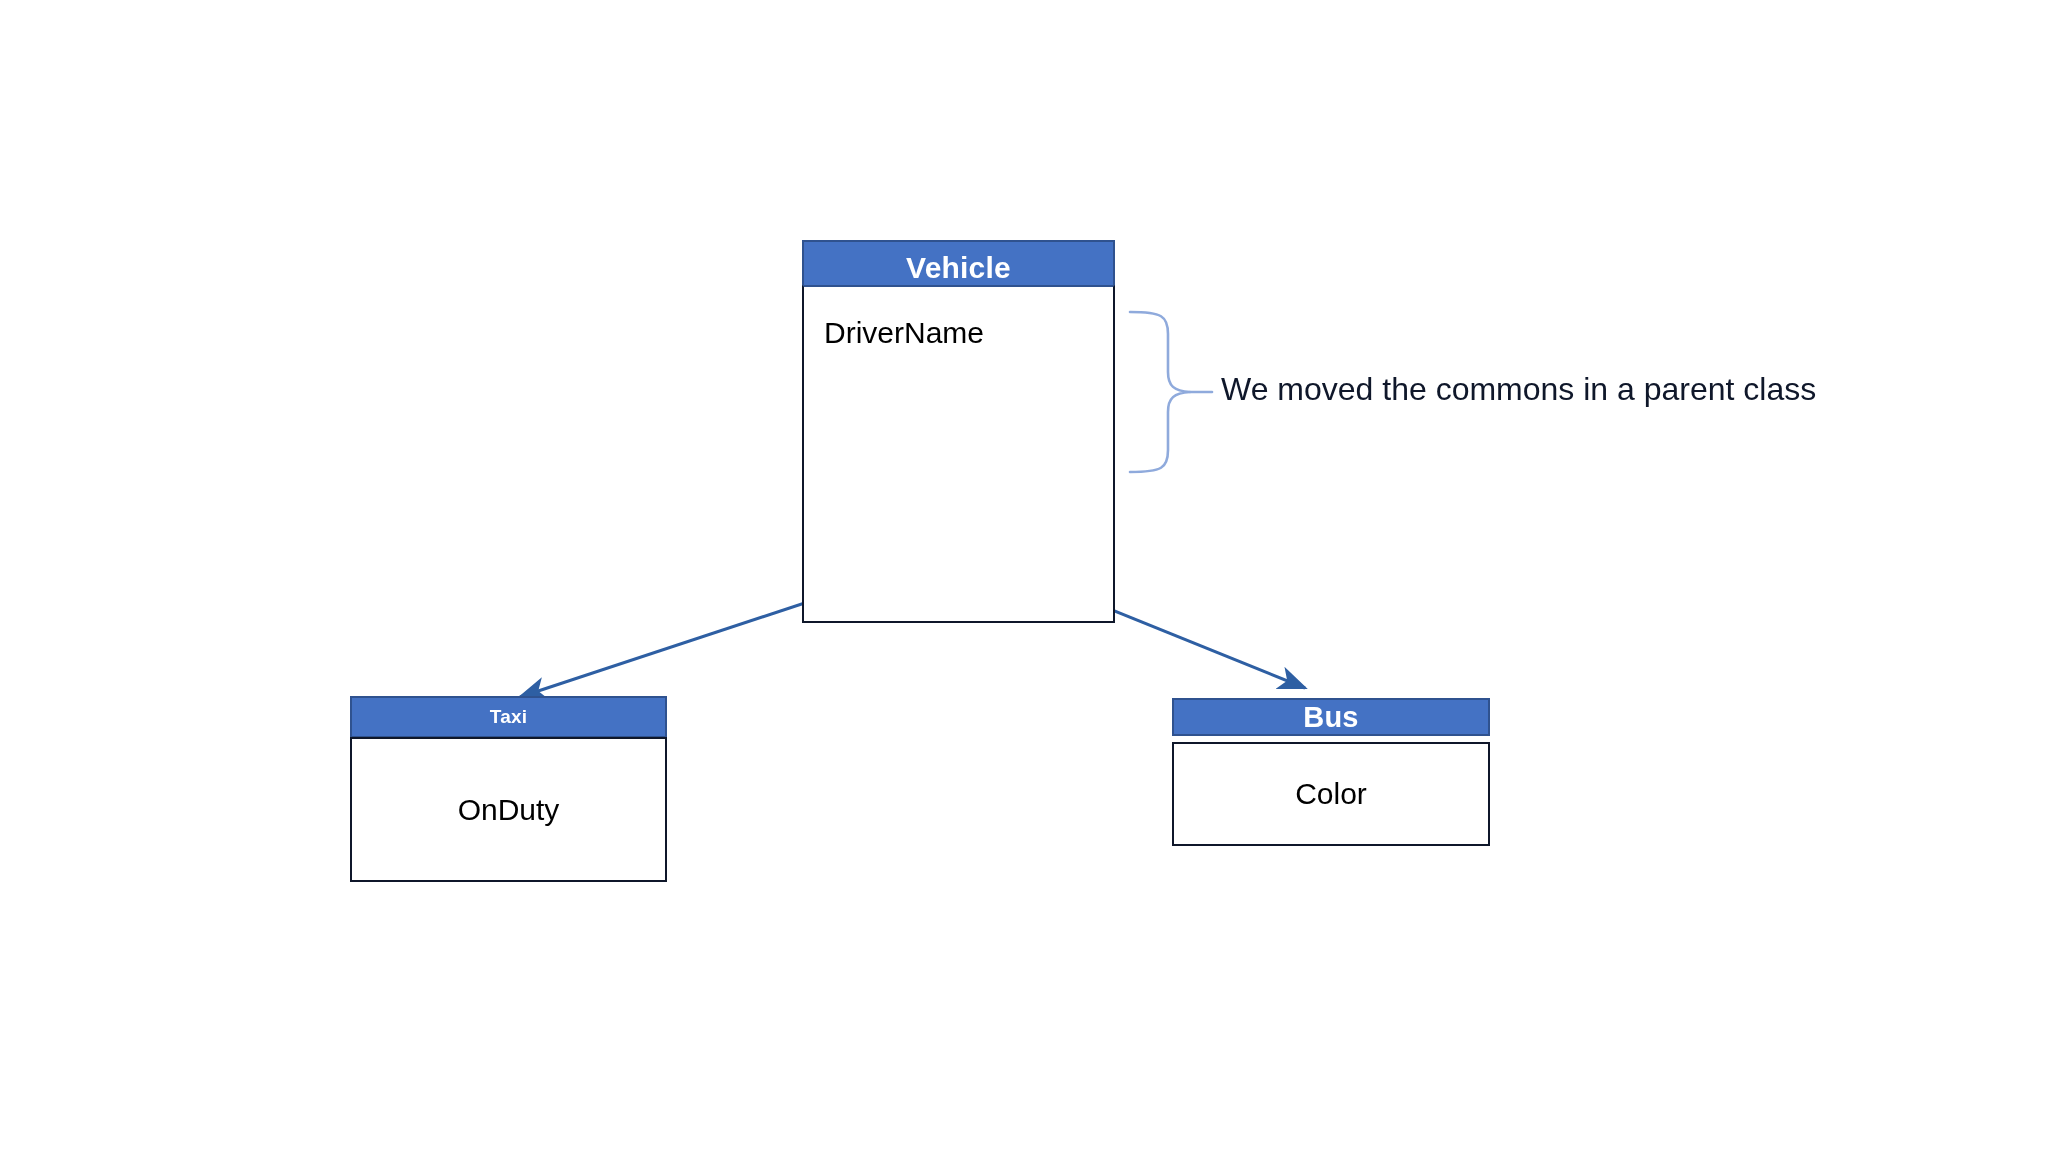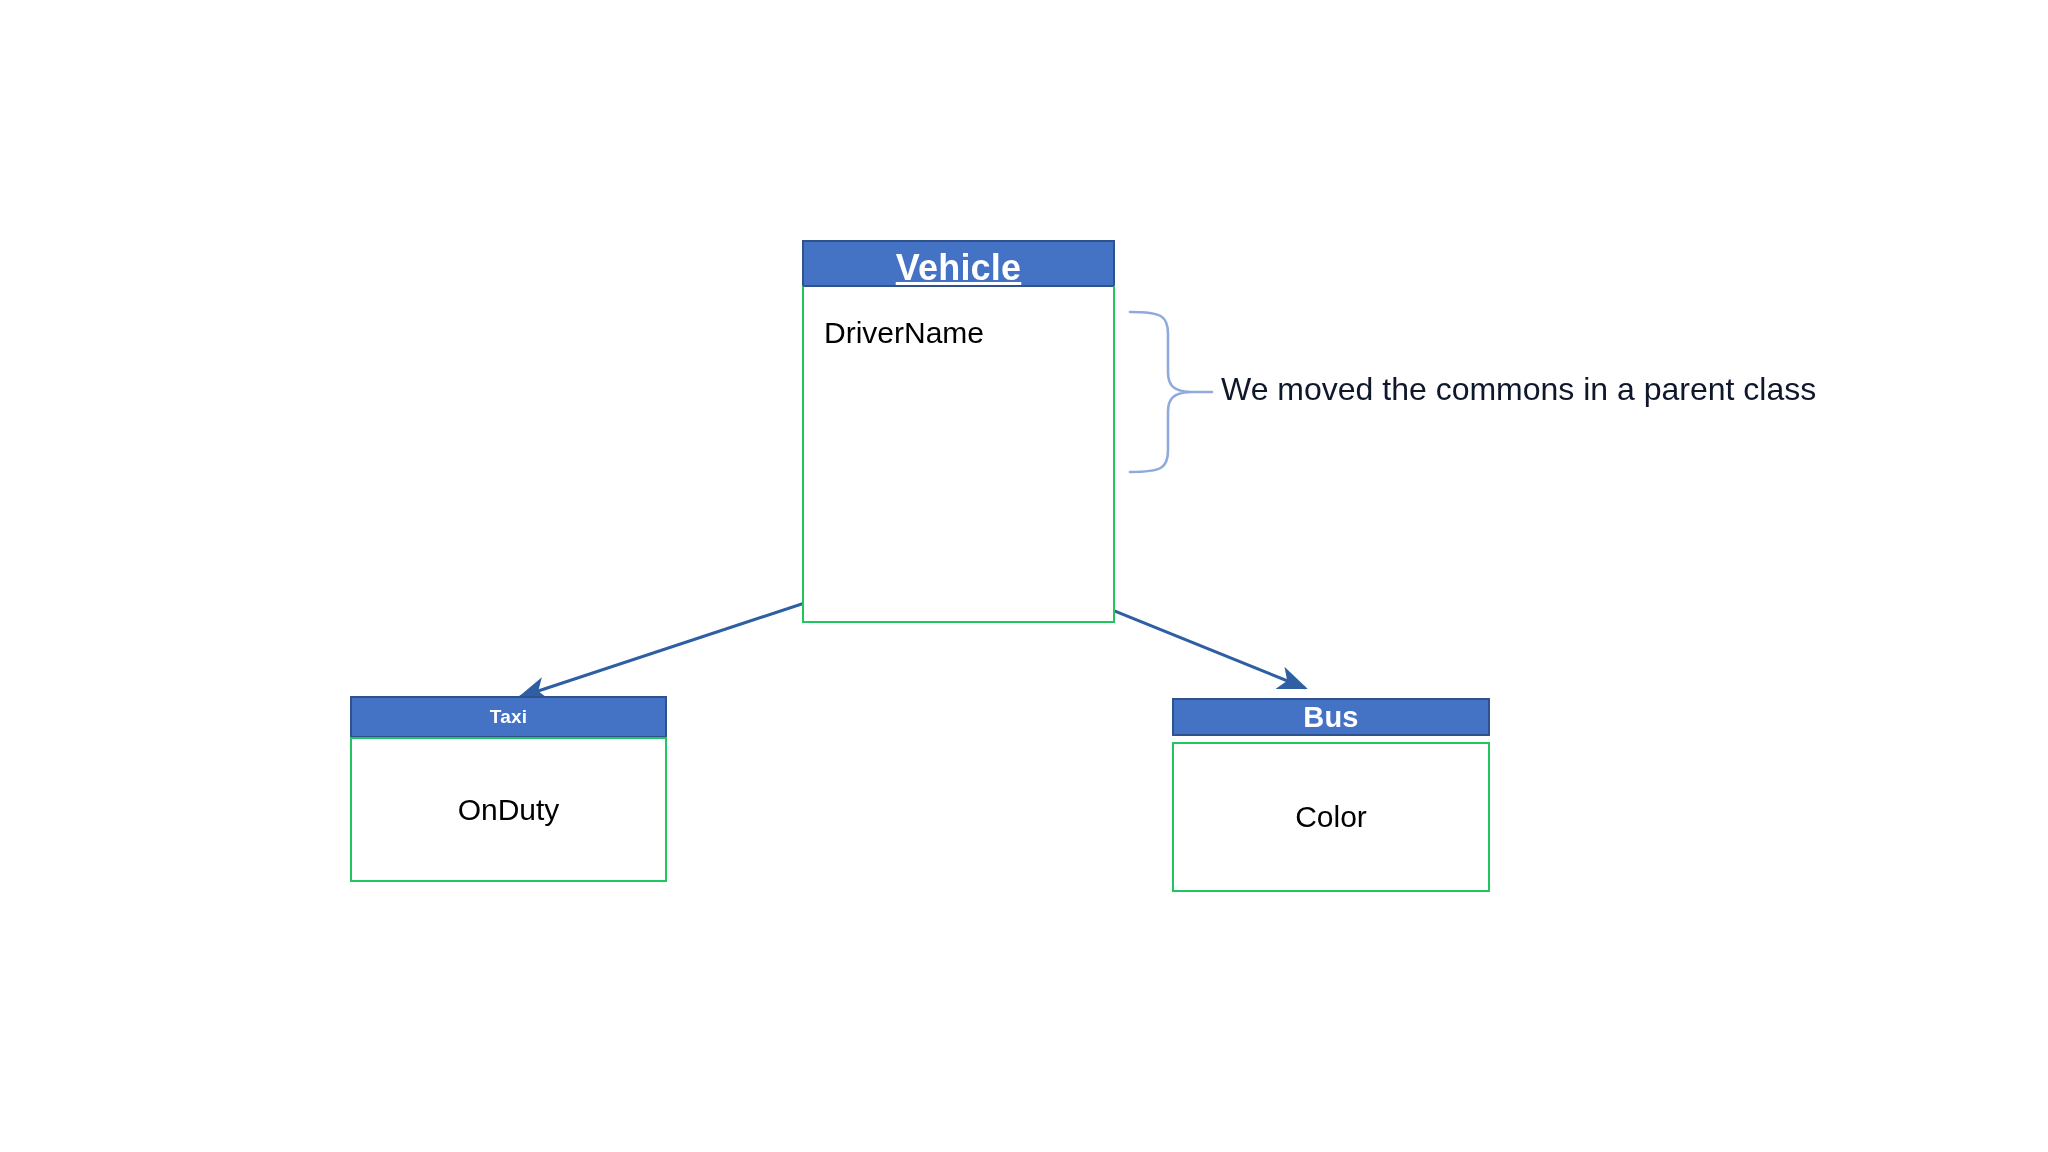--- a/index.html
+++ b/index.html
@@ -57,35 +57,34 @@
     align-items: center;
     justify-content: center;
     letter-spacing: 0.2px;
   }
 
   .class-body {
     position: absolute;
     left: 0;
     box-sizing: border-box;
     background: #ffffff;
-    border: 2px solid #22c55e;
+    border: 2px solid #0f172a;
     color: #000000;
   }
 
   
   #box-vehicle {
     left: 802px;
     top: 240px;
     width: 313px;
     height: 311px;
   }
   #box-vehicle .class-header {
     height: 56px;
-    font-size: 36px;
-    text-decoration: underline;
+    font-size: 30px;
   }
   #box-vehicle .class-body {
     top: 45px;
     width: 313px;
     height: 338px;
     border-top: 2px solid #2F528F;
   }
   #vehicle-attrs {
     position: absolute;
     left: 20px;
@@ -125,21 +124,21 @@
     width: 318px;
     height: 186px;
   }
   #box-bus .class-header {
     height: 38px;
     font-size: 29px;
   }
   #box-bus .class-body {
     top: 44px;
     width: 318px;
-    height: 150px;
+    height: 104px;
     display: flex;
     align-items: center;
     justify-content: center;
   }
   #box-bus .member-text { font-size: 30px; }
 
   .member-text { color: #000000; }
 
   
   .annotation {

